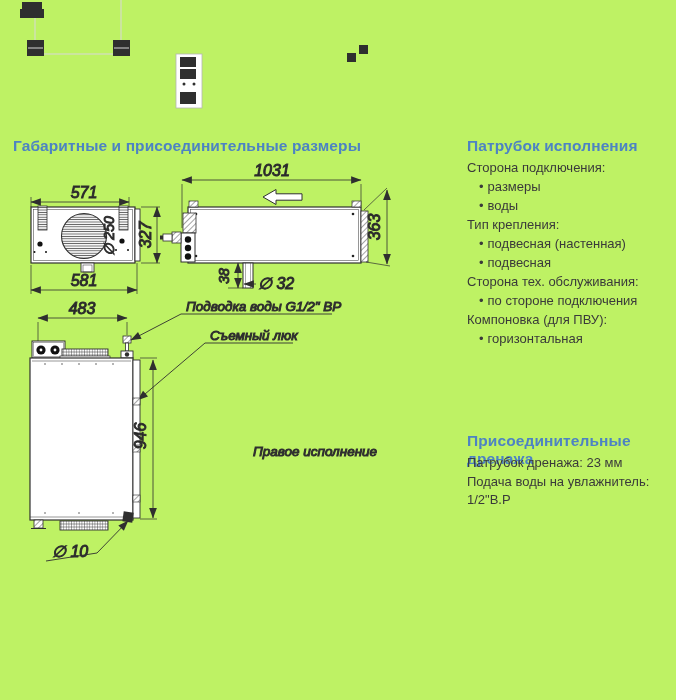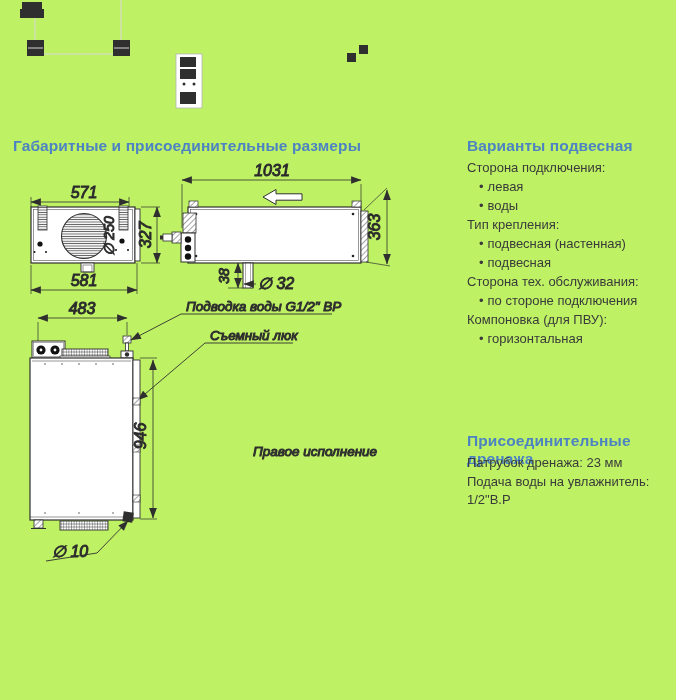--- a/index.html
+++ b/index.html
@@ -17,25 +17,25 @@
   .dim-s{font-family:"Liberation Sans",sans-serif;font-style:italic;font-size:14px;}
   .lbl{font-family:"Liberation Sans",sans-serif;font-style:italic;font-size:13.5px;fill:#2a2a2a;}
 </style>
 </head>
 <body>
 
 <div id="canvas">
 
   <div class="abs h-blue" style="left:13px;top:137px;">Габаритные и присоединительные размеры</div>
 
-  <div class="abs h-blue" style="left:467px;top:137px;">Варианты подвесная</div>
+  <div class="abs h-blue" style="left:467px;top:137px;">Патрубок исполнения</div>
 
   <div class="abs body-col" style="left:467px;top:158px;">
     <div class="grp">Сторона подключения:</div>
-    <div class="itm"><span class="bullet">•</span><span>левая</span></div>
+    <div class="itm"><span class="bullet">•</span><span>размеры</span></div>
     <div class="itm"><span class="bullet">•</span><span>воды</span></div>
     <div class="grp">Тип крепления:</div>
     <div class="itm"><span class="bullet">•</span><span>подвесная (настенная)</span></div>
     <div class="itm"><span class="bullet">•</span><span>подвесная</span></div>
     <div class="grp">Сторона тех. обслуживания:</div>
     <div class="itm"><span class="bullet">•</span><span>по стороне подключения</span></div>
     <div class="grp">Компоновка (для ПВУ):</div>
     <div class="itm"><span class="bullet">•</span><span>горизонтальная</span></div>
   </div>
 

